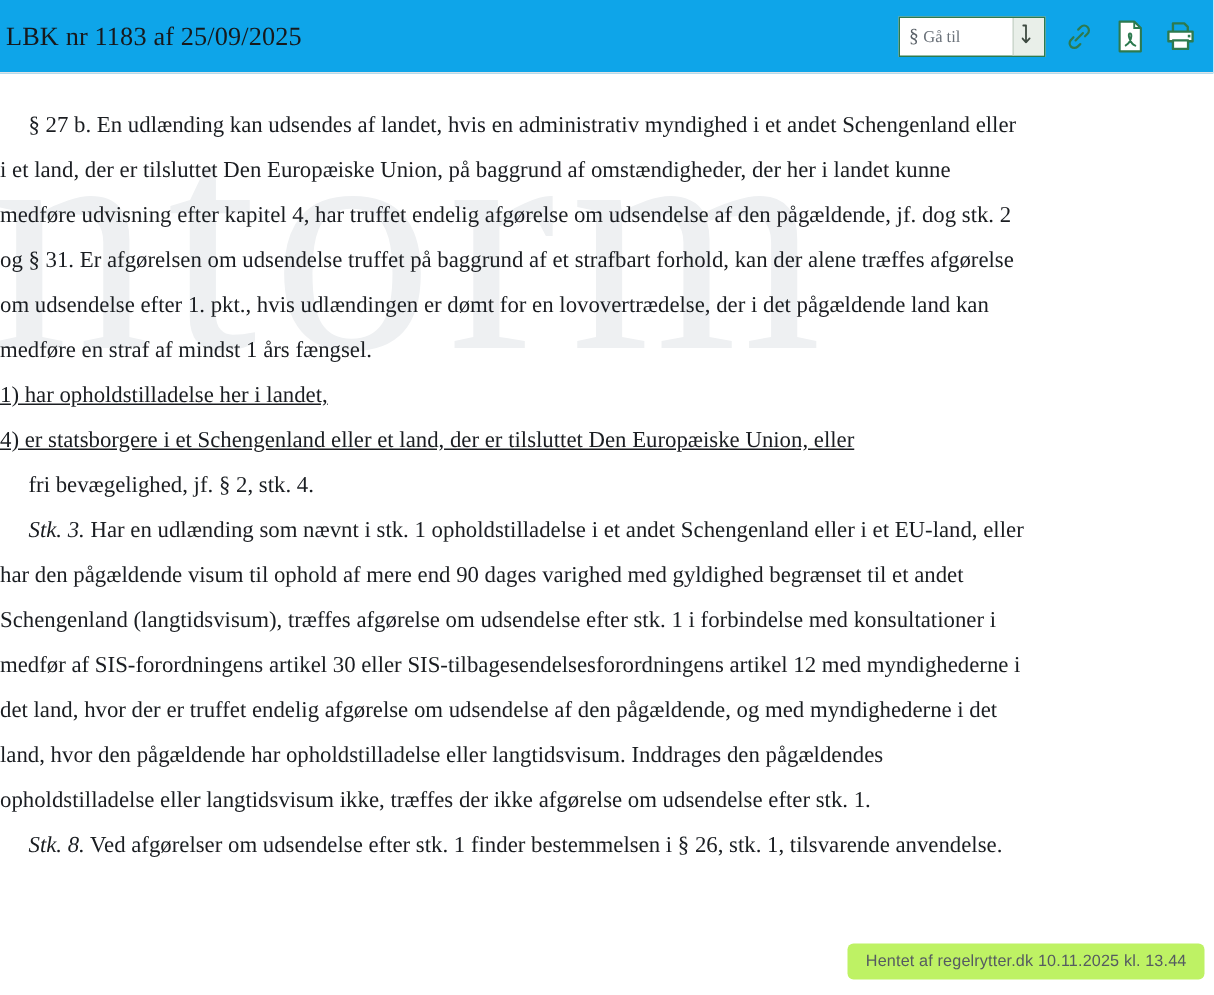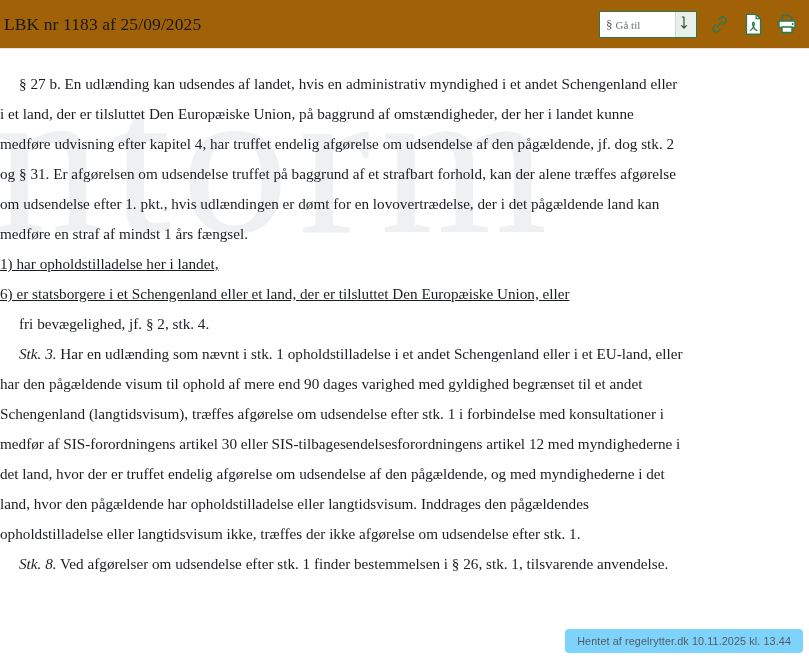--- a/index.html
+++ b/index.html
@@ -16,21 +16,21 @@
     color: #1a1d21;
     position: relative;
   }
 
   
   #header-bar {
     position: absolute;
     top: 0; left: 0;
     width: 809px;
     height: 49px;
-    background: #a16207;
+    background: #0ea5e9;
     border-bottom: 1px solid #dfe3e6;
     box-sizing: border-box;
     display: flex;
     align-items: center;
     justify-content: space-between;
     padding: 0 10px 0 0;
     z-index: 30;
   }
   #doc-title {
     font-family: "Liberation Serif", "DejaVu Serif", serif;
@@ -151,21 +151,21 @@
   }
   .stk {
     font-style: italic;
   }
 
   
   #footer-badge {
     position: absolute;
     right: 6px;
     bottom: 10px;
-    background: #7dd3fc;
+    background: #bef264;
     border-radius: 4px;
     padding: 6px 12px;
     font-family: "Liberation Sans", "DejaVu Sans", sans-serif;
     font-size: 10.8px;
     color: #555b61;
     letter-spacing: 0.1px;
     white-space: nowrap;
     z-index: 20;
   }
 </style>
@@ -229,21 +229,21 @@
   <p class="para">
     <span>§ 27 b. En udlænding kan udsendes af landet, hvis en administrativ myndighed i et andet Schengenland eller i et land, der er tilsluttet Den Europæiske Union, på baggrund af omstændigheder, der her i landet kunne medføre udvisning efter kapitel 4, har truffet endelig afgørelse om udsendelse af den pågældende, jf. dog stk. 2 og § 31. Er afgørelsen om udsendelse truffet på baggrund af et strafbart forhold, kan der alene træffes afgørelse om udsendelse efter 1. pkt., hvis udlændingen er dømt for en lovovertrædelse, der i det pågældende land kan medføre en straf af mindst 1 års fængsel.</span>
   </p>
 
 
   <p class="listitem">
     <span>1) har opholdstilladelse her i landet,</span>
   </p>
 
   <p class="listitem">
-    <span>6) er statsborgere i et Schengenland eller et land, der er tilsluttet Den Europæiske Union, eller</span>
+    <span>4) er statsborgere i et Schengenland eller et land, der er tilsluttet Den Europæiske Union, eller</span>
   </p>
 
 
   <p class="listcont">
     <span>fri bevægelighed, jf. § 2, stk. 4.</span>
   </p>
 
   <p class="para">
     <span class="stk">Stk. 3.</span><span> Har en udlænding som nævnt i stk. 1 opholdstilladelse i et andet Schengenland eller i et EU-land, eller har den pågældende visum til ophold af mere end 90 dages varighed med gyldighed begrænset til et andet Schengenland (langtidsvisum), træffes afgørelse om udsendelse efter stk. 1 i forbindelse med konsultationer i medfør af SIS-forordningens artikel 30 eller SIS-tilbagesendelsesforordningens artikel 12 med myndighederne i det land, hvor der er truffet endelig afgørelse om udsendelse af den pågældende, og med myndighederne i det land, hvor den pågældende har opholdstilladelse eller langtidsvisum. Inddrages den pågældendes opholdstilladelse eller langtidsvisum ikke, træffes der ikke afgørelse om udsendelse efter stk. 1.</span>
   </p>

